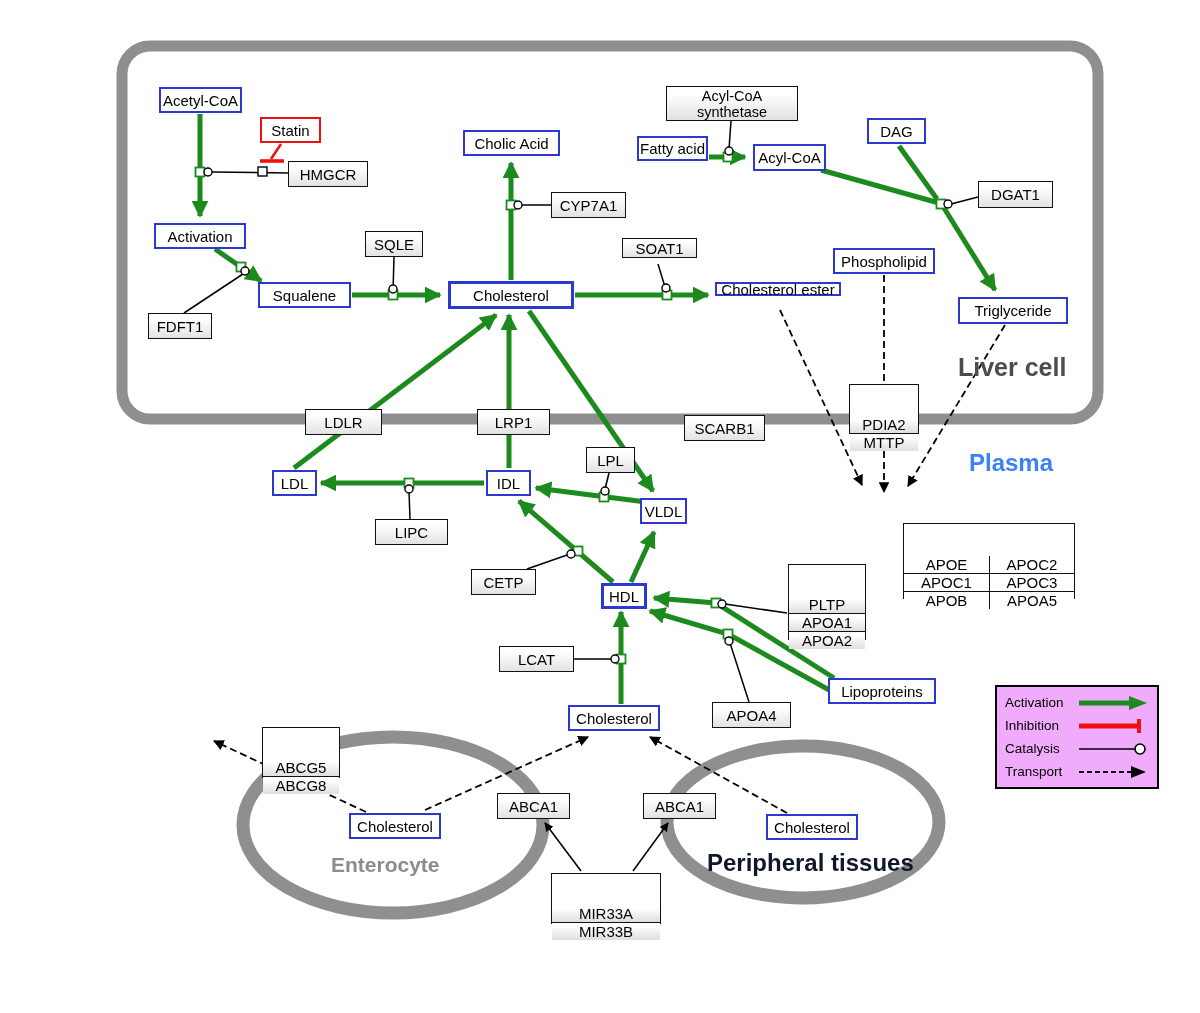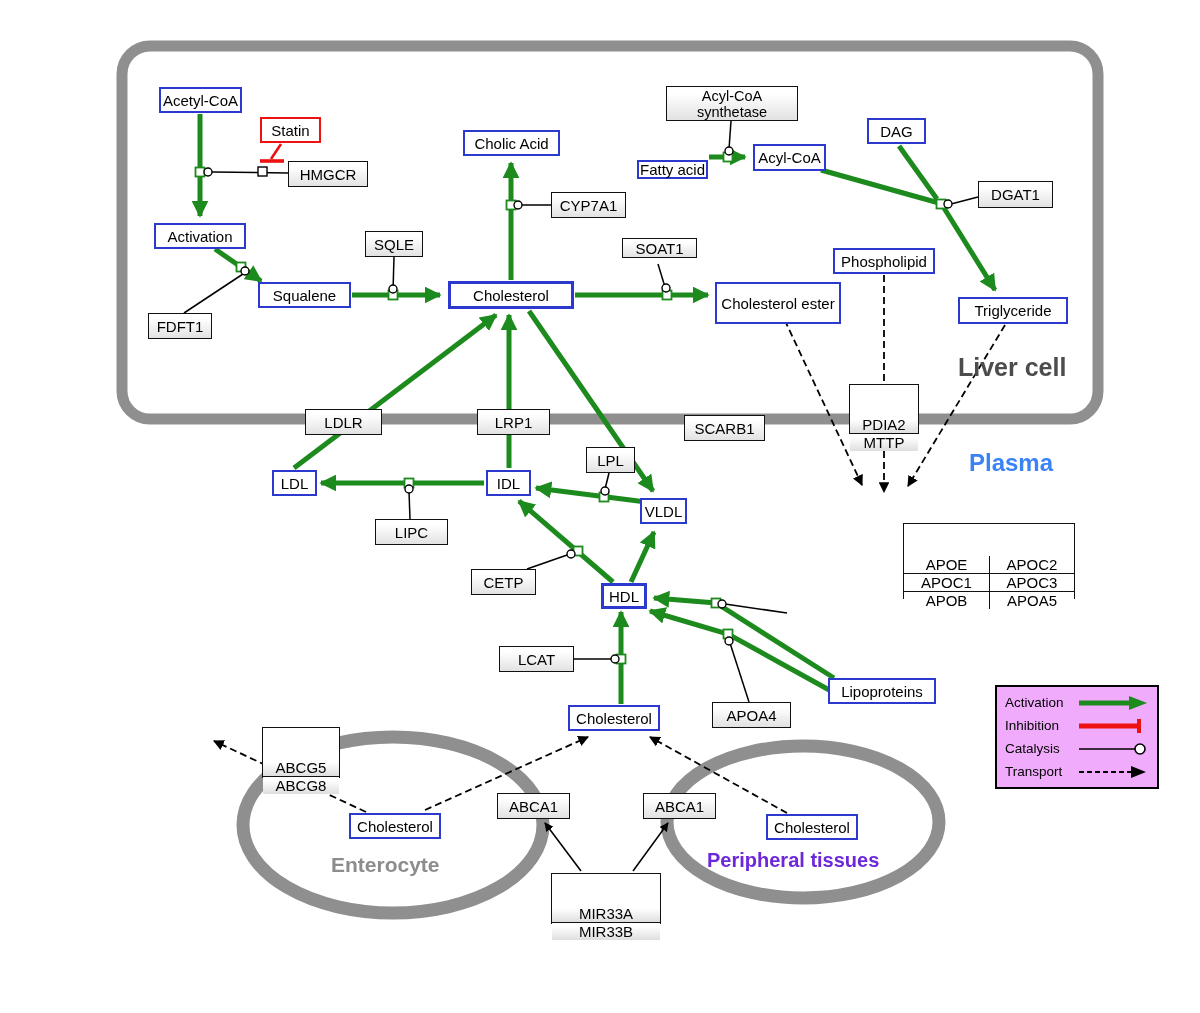--- a/index.html
+++ b/index.html
@@ -21,21 +21,21 @@
   .tbl{position:absolute;box-sizing:border-box;border:1.4px solid #111;display:grid;
        grid-template-columns:1fr 1fr;grid-template-rows:repeat(3,1fr);z-index:2;background:#fff;}
   .tbl .cell{display:flex;align-items:center;justify-content:center;font-size:15px;
        border-top:1.4px solid #111;border-left:1.4px solid #111;background:#fff;}
   .tbl .cell:nth-child(-n+2){border-top:none;margin-top:32px;}
   .tbl .cell:nth-child(odd){border-left:none;}
   .rlabel{position:absolute;font-weight:bold;z-index:2;white-space:nowrap;}
   .lbl-liver{left:958px;top:353px;font-size:25px;color:#4c4c4c;}
   .lbl-plasma{left:969px;top:449px;font-size:24px;color:#3b82f6;}
   .lbl-entero{left:331px;top:853px;font-size:21px;color:#8c8c8c;}
-  .lbl-periph{left:707px;top:849px;font-size:20px;color:#6d28d9;}
+  .lbl-periph{left:707px;top:849px;font-size:24px;color:#0f172a;}
   .legend{position:absolute;left:995px;top:685px;width:164px;height:104px;border:2.2px solid #000;
           background:#f0abfc;z-index:2;display:flex;flex-direction:column;justify-content:space-around;
           padding:4px 8px;box-sizing:border-box;}
   .lrow{display:flex;align-items:center;justify-content:space-between;height:22px;}
   .lrow .llabel{font-size:13.5px;color:#000;}
 </style>
 </head>
 <body>
 
 <div class="canvas">
@@ -154,22 +154,22 @@
   <div class="rlabel lbl-liver">Liver cell</div>
   <div class="rlabel lbl-plasma">Plasma</div>
   <div class="rlabel lbl-entero">Enterocyte</div>
   <div class="rlabel lbl-periph">Peripheral tissues</div>
 
   <div class="nd blue" style="left:159px;top:87px;width:83px;height:26px">Acetyl-CoA</div>
   <div class="nd blue" style="left:154px;top:223px;width:92px;height:26px">Activation</div>
   <div class="nd blue" style="left:258px;top:282px;width:93px;height:26px">Squalene</div>
   <div class="nd blue" style="left:463px;top:130px;width:97px;height:26px">Cholic Acid</div>
   <div class="nd blue em" style="left:448px;top:281px;width:126px;height:28px">Cholesterol</div>
-  <div class="nd blue" style="left:715px;top:282px;width:126px;height:42px">Cholesterol ester</div>
-  <div class="nd blue" style="left:637px;top:160px;width:71px;height:19px">Fatty acid</div>
+  <div class="nd blue" style="left:715px;top:282px;width:126px;height:14px">Cholesterol ester</div>
+  <div class="nd blue" style="left:637px;top:136px;width:71px;height:25px">Fatty acid</div>
   <div class="nd blue" style="left:753px;top:144px;width:73px;height:27px">Acyl-CoA</div>
   <div class="nd blue" style="left:867px;top:118px;width:59px;height:26px">DAG</div>
   <div class="nd blue" style="left:833px;top:248px;width:102px;height:26px">Phospholipid</div>
   <div class="nd blue" style="left:958px;top:297px;width:110px;height:27px">Triglyceride</div>
   <div class="nd blue" style="left:272px;top:470px;width:45px;height:26px">LDL</div>
   <div class="nd blue" style="left:486px;top:470px;width:45px;height:26px">IDL</div>
   <div class="nd blue" style="left:640px;top:498px;width:47px;height:26px">VLDL</div>
   <div class="nd blue em" style="left:601px;top:583px;width:46px;height:26px">HDL</div>
   <div class="nd blue" style="left:568px;top:705px;width:92px;height:26px">Cholesterol</div>
   <div class="nd blue" style="left:828px;top:678px;width:108px;height:26px">Lipoproteins</div>
@@ -196,20 +196,25 @@
   <div class="nd enz" style="left:471px;top:569px;width:65px;height:26px">CETP</div>
   <div class="nd enz" style="left:499px;top:646px;width:75px;height:26px">LCAT</div>
   <div class="nd enz" style="left:712px;top:702px;width:79px;height:26px">APOA4</div>
   <div class="nd enz" style="left:497px;top:793px;width:73px;height:26px">ABCA1</div>
   <div class="nd enz" style="left:643px;top:793px;width:73px;height:26px">ABCA1</div>
 
   <div class="stack" style="left:849px;top:384px;width:70px;height:50px">
     <div class="cell">PDIA2</div>
     <div class="cell">MTTP</div>
   </div>
+  <div class="stack" style="left:788px;top:564px;width:78px;height:76px">
+    <div class="cell">PLTP</div>
+    <div class="cell">APOA1</div>
+    <div class="cell">APOA2</div>
+  </div>
   <div class="stack" style="left:262px;top:727px;width:78px;height:51px">
     <div class="cell">ABCG5</div>
     <div class="cell">ABCG8</div>
   </div>
   <div class="stack" style="left:551px;top:873px;width:110px;height:51px">
     <div class="cell">MIR33A</div>
     <div class="cell">MIR33B</div>
   </div>
 
   <div class="tbl" style="left:903px;top:523px;width:172px;height:76px">

